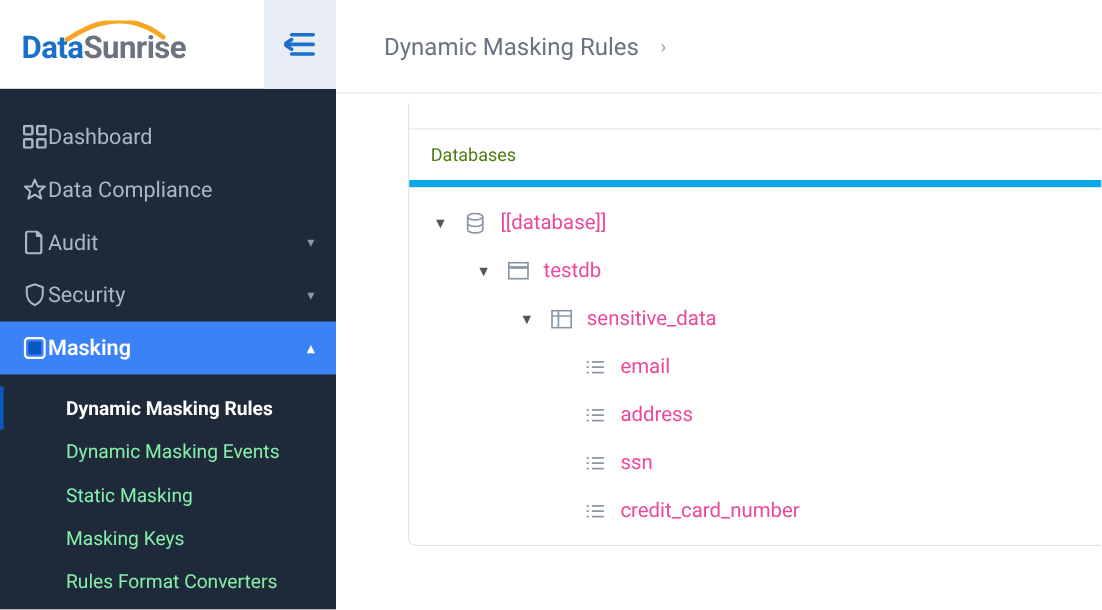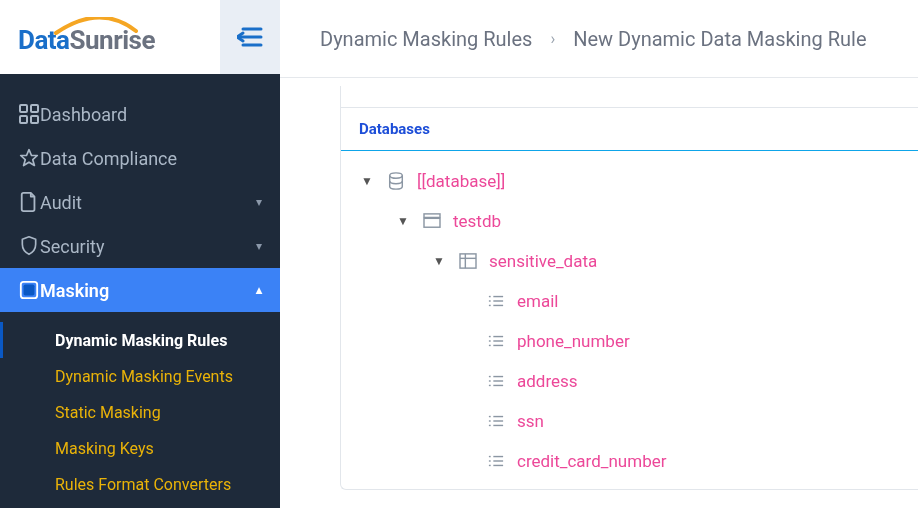--- a/index.html
+++ b/index.html
@@ -63,21 +63,21 @@
     font-weight: 600;
   }
   .nav-chevron { font-size: 12px; color: #8b98a9; }
   .nav-item.active .nav-chevron { color: #fff; }
   .subnav { padding: 10px 0 6px 0; }
   .sub-item {
     display: flex;
     align-items: center;
     height: 36px;
     padding-left: 52px;
-    color: #eab308;
+    color: #86efac;
     font-size: 16px;
     cursor: pointer;
     border-left: 3px solid transparent;
   }
   .sub-item.active {
     color: #fff;
     font-weight: 700;
     border-left: 3px solid #0a58c4;
   }
   
@@ -106,23 +106,23 @@
     border-radius: 0 0 0 6px;
     margin-top: 8px;
   }
   .panel-head-strip {
     height: 22px;
     border-bottom: 1px solid #e2e6eb;
   }
   .panel-head {
     padding: 12px 18px;
     font-size: 15px;
-    font-weight: 700;
-    color: #1d4ed8;
-    border-bottom: 1px solid #0ea5e9;
+    font-weight: 400;
+    color: #4d7c0f;
+    border-bottom: 6px solid #0ea5e9;
   }
   .tree { padding: 10px 10px 8px 10px; font-size: 17px; color: #4b5563; }
   .tree-row {
     display: flex;
     align-items: center;
     gap: 10px;
     height: 40px;
     cursor: pointer;
   }
   .tree-row .tw { width: 16px; display:inline-flex; justify-content:center; font-size:12px; color:#555; }
@@ -227,21 +227,20 @@
         </div>
       </div>
     </nav>
   </aside>
 
   <main class="main">
     <div class="topbar">
       <div class="crumb">
         <span>Dynamic Masking Rules</span>
         <span class="sep">›</span>
-        <span>New Dynamic Data Masking Rule</span>
       </div>
     </div>
 
     <div class="content">
       <div class="panel">
         <div class="panel-head-strip"></div>
         <div class="panel-head">Databases</div>
         <div class="tree">
 
           <div class="tree-row indent-0">
@@ -296,59 +295,46 @@
             <span class="ico">
               <svg width="16" height="14" viewBox="0 0 18 14" fill="none" stroke="#8b96a3" stroke-width="1.6">
                   <line x1="1" y1="2" x2="3" y2="2"></line>
                   <line x1="6" y1="2" x2="17" y2="2"></line>
                   <line x1="1" y1="7" x2="3" y2="7"></line>
                   <line x1="6" y1="7" x2="17" y2="7"></line>
                   <line x1="1" y1="12" x2="3" y2="12"></line>
                   <line x1="6" y1="12" x2="17" y2="12"></line>
                 </svg>
             </span>
-            <span class="tree-label">phone_number</span>
+            <span class="tree-label">address</span>
           </div>
           <div class="tree-row indent-3">
             <span class="ico">
               <svg width="16" height="14" viewBox="0 0 18 14" fill="none" stroke="#8b96a3" stroke-width="1.6">
                   <line x1="1" y1="2" x2="3" y2="2"></line>
                   <line x1="6" y1="2" x2="17" y2="2"></line>
                   <line x1="1" y1="7" x2="3" y2="7"></line>
                   <line x1="6" y1="7" x2="17" y2="7"></line>
                   <line x1="1" y1="12" x2="3" y2="12"></line>
                   <line x1="6" y1="12" x2="17" y2="12"></line>
                 </svg>
             </span>
-            <span class="tree-label">address</span>
+            <span class="tree-label">ssn</span>
           </div>
           <div class="tree-row indent-3">
             <span class="ico">
               <svg width="16" height="14" viewBox="0 0 18 14" fill="none" stroke="#8b96a3" stroke-width="1.6">
                   <line x1="1" y1="2" x2="3" y2="2"></line>
                   <line x1="6" y1="2" x2="17" y2="2"></line>
                   <line x1="1" y1="7" x2="3" y2="7"></line>
                   <line x1="6" y1="7" x2="17" y2="7"></line>
                   <line x1="1" y1="12" x2="3" y2="12"></line>
                   <line x1="6" y1="12" x2="17" y2="12"></line>
                 </svg>
             </span>
-            <span class="tree-label">ssn</span>
-          </div>
-          <div class="tree-row indent-3">
-            <span class="ico">
-              <svg width="16" height="14" viewBox="0 0 18 14" fill="none" stroke="#8b96a3" stroke-width="1.6">
-                  <line x1="1" y1="2" x2="3" y2="2"></line>
-                  <line x1="6" y1="2" x2="17" y2="2"></line>
-                  <line x1="1" y1="7" x2="3" y2="7"></line>
-                  <line x1="6" y1="7" x2="17" y2="7"></line>
-                  <line x1="1" y1="12" x2="3" y2="12"></line>
-                  <line x1="6" y1="12" x2="17" y2="12"></line>
-                </svg>
-            </span>
             <span class="tree-label">credit_card_number</span>
           </div>
 
         </div>
       </div>
     </div>
   </main>
 </div>
 
 </body></html>

